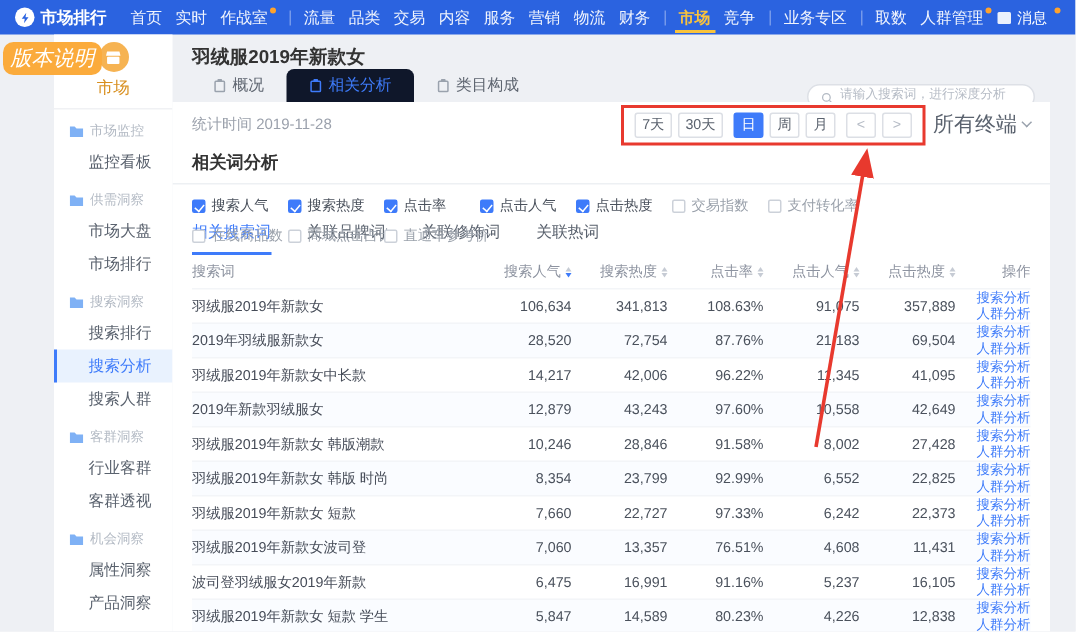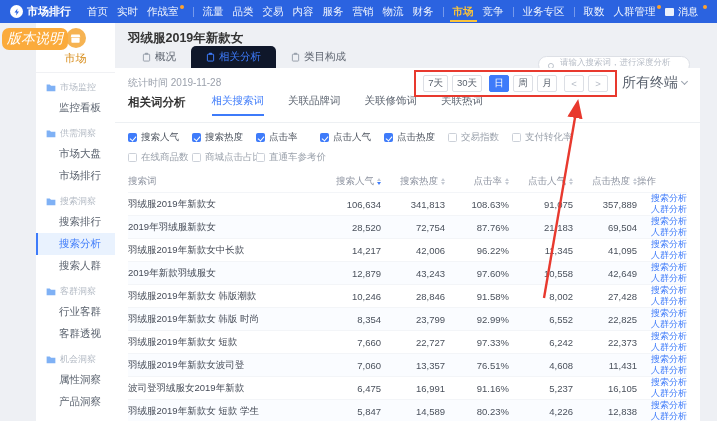--- a/index.html
+++ b/index.html
@@ -54,40 +54,40 @@
   .btn-wrap{display:flex;align-items:center;gap:7px;position:relative;padding:0 2px;}
   .grp{display:flex;gap:4px;}
   .tbtn{min-width:20px;height:17px;padding:0 4px;border:1px solid #dcdfe5;border-radius:2px;font-size:9.5px;
     color:#5a626e;display:inline-flex;align-items:center;justify-content:center;background:#fff;cursor:pointer;white-space:nowrap;}
   .tbtn.active{background:var(--accent);border-color:var(--accent);color:#fff;}
   .tbtn.arrow{color:#b6bcc6;}
   .red-box{position:absolute;left:-7px;right:-7px;top:-5px;bottom:-5px;border:2px solid var(--annotation);pointer-events:none;z-index:5;}
   .dropdown{display:flex;align-items:center;gap:4px;margin-left:12px;font-size:14px;color:#5a626e;cursor:pointer;white-space:nowrap;}
   .chev{width:5px;height:5px;border-right:1.2px solid #9aa2ad;border-bottom:1.2px solid #9aa2ad;transform:rotate(45deg);margin-top:-2px;}
   
-  .section-row{display:flex;align-items:center;gap:26px;padding:4px 13px 13px;border-bottom:1px solid #edf0f3;height:26px;}
+  .section-row{display:flex;align-items:flex-start;gap:26px;padding:4px 13px 13px;border-bottom:1px solid #edf0f3;height:26px;flex-direction:column;}
   .section-title{font-size:11.5px;font-weight:bold;color:#333;padding-bottom:6px;white-space:nowrap;}
   .subtabs{display:flex;gap:24px;}
   .subtab{font-size:10.5px;color:#5a626e;padding-bottom:6px;border-bottom:2px solid transparent;cursor:pointer;white-space:nowrap;}
   .subtab.active{color:var(--accent);border-bottom-color:var(--accent);}
   
   .metrics-grid{display:grid;grid-template-columns:repeat(7,64px);row-gap:7px;padding:8px 13px 4px;}
   .metric{display:flex;align-items:center;gap:4px;font-size:9.5px;color:#9aa1ab;white-space:nowrap;cursor:pointer;}
   .metric.on{color:#4a515c;}
   .cb{width:9px;height:9px;border:1px solid #ccd1d9;border-radius:1.5px;background:#fff;position:relative;flex-shrink:0;}
   .metric.on .cb{background:var(--accent);border-color:var(--accent);}
   .metric.on .cb::after{content:'';position:absolute;left:2.2px;top:0.6px;width:3px;height:5px;
     border-right:1.5px solid #fff;border-bottom:1.5px solid #fff;transform:rotate(40deg);}
   
   .table{padding:2px 13px 0;}
   .thead{display:flex;align-items:center;height:22px;}
   .th{font-size:9.5px;color:#8d93a0;display:flex;align-items:center;}
   .c0{flex:1;justify-content:flex-start;text-align:left;}
   .c1,.c2,.c3,.c4,.c5{width:64px;justify-content:flex-end;text-align:right;}
-  .c6{width:50px;justify-content:flex-start;text-align:right;}
+  .c6{width:50px;justify-content:flex-end;text-align:right;}
   .sort{display:inline-flex;flex-direction:column;margin-left:3px;cursor:pointer;}
   .sort i{display:block;width:0;height:0;border:2.5px solid transparent;}
   .sort .cu{border-bottom:3.5px solid #c6cbd4;margin-bottom:1px;}
   .sort .cd{border-top:3.5px solid #c6cbd4;}
   .sort.desc .cd{border-top-color:var(--accent);}
   .tr{display:flex;align-items:center;height:23px;border-top:1px solid #f3f5f8;font-size:9.5px;color:#4a515c;}
   .tr:nth-child(even){background:#fafcff;}
   .td{overflow:hidden;white-space:nowrap;}
   .td.c0{color:#464c58;}
   .action{display:flex;flex-direction:column;align-items:flex-end;justify-content:center;line-height:1.2;}

